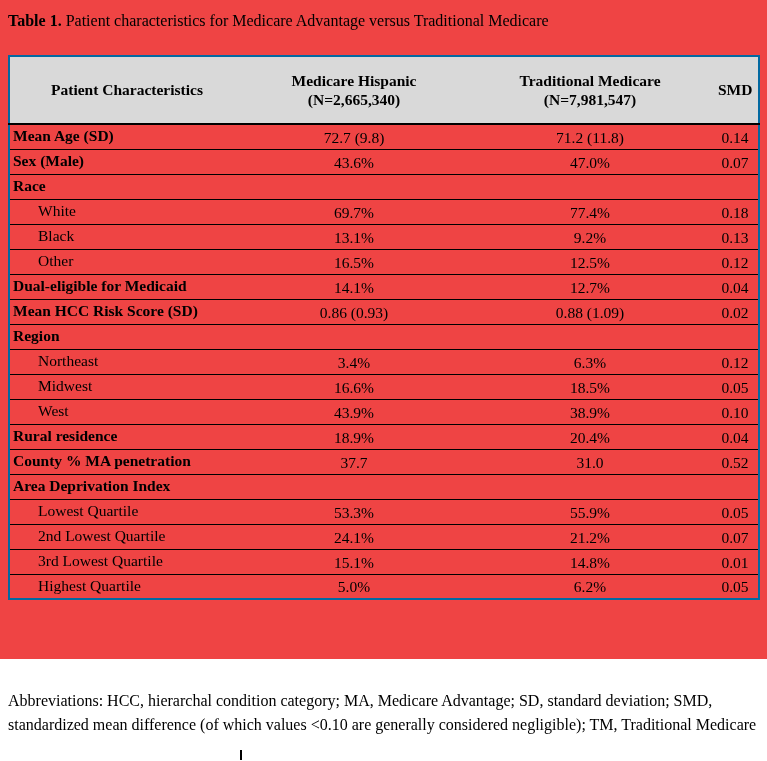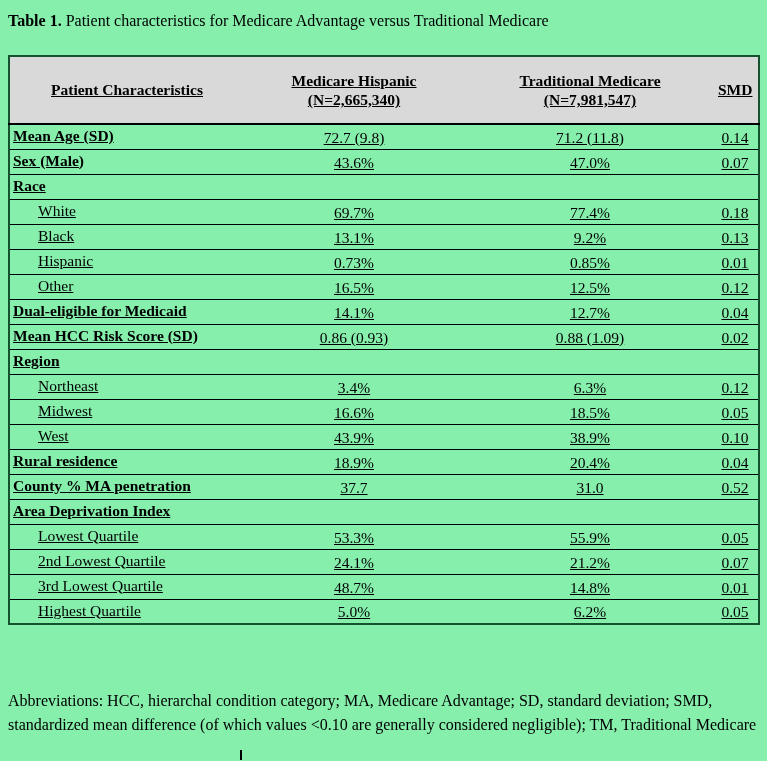--- a/index.html
+++ b/index.html
@@ -4,36 +4,35 @@
 <style>
   * { margin: 0; padding: 0; box-sizing: border-box; }
   html, body { background: #ffffff; }
   body {
     width: 767px; height: 761px;
     font-family: "Liberation Serif", "DejaVu Serif", serif;
     color: #000000;
     position: relative;
     overflow: hidden;
   }
-  .page { position: relative; width: 767px; height: 761px; background: #86efac; }
+  .page { position: relative; width: 767px; height: 659px; background: #ef4444; }
 
   .doc-title {
     position: absolute; left: 8px; top: 12px;
     font-size: 16px; white-space: nowrap;
   }
   .doc-title .bold { font-weight: bold; }
 
   table.char-table {
     position: absolute; left: 8px; top: 55px;
     width: 750px;
     border-collapse: collapse;
     table-layout: fixed;
     font-size: 15.5px;
-    border: 2px solid #14532d;
-    text-decoration: underline;
+    border: 2px solid #0369a1;
   }
   table.char-table thead th {
     background: #d9d9d9;
     height: 68px;
     font-weight: bold;
     vertical-align: middle;
     border-bottom: 2px solid #000;
     padding: 0 2px;
     line-height: 1.25;
   }
@@ -116,26 +115,20 @@
           <td class="c-val">77.4%</td>
           <td class="c-smd">0.18</td>
         </tr>
         <tr class="row-sub">
           <td class="c-label">Black</td>
           <td class="c-val">13.1%</td>
           <td class="c-val">9.2%</td>
           <td class="c-smd">0.13</td>
         </tr>
         <tr class="row-sub">
-          <td class="c-label">Hispanic</td>
-          <td class="c-val">0.73%</td>
-          <td class="c-val">0.85%</td>
-          <td class="c-smd">0.01</td>
-        </tr>
-        <tr class="row-sub">
           <td class="c-label">Other</td>
           <td class="c-val">16.5%</td>
           <td class="c-val">12.5%</td>
           <td class="c-smd">0.12</td>
         </tr>
         <tr class="row-bold">
           <td class="c-label">Dual-eligible for Medicaid</td>
           <td class="c-val">14.1%</td>
           <td class="c-val">12.7%</td>
           <td class="c-smd">0.04</td>
@@ -189,21 +182,21 @@
           <td class="c-smd">0.05</td>
         </tr>
         <tr class="row-sub">
           <td class="c-label">2nd Lowest Quartile</td>
           <td class="c-val">24.1%</td>
           <td class="c-val">21.2%</td>
           <td class="c-smd">0.07</td>
         </tr>
         <tr class="row-sub">
           <td class="c-label">3rd Lowest Quartile</td>
-          <td class="c-val">48.7%</td>
+          <td class="c-val">15.1%</td>
           <td class="c-val">14.8%</td>
           <td class="c-smd">0.01</td>
         </tr>
         <tr class="row-sub">
           <td class="c-label">Highest Quartile</td>
           <td class="c-val">5.0%</td>
           <td class="c-val">6.2%</td>
           <td class="c-smd">0.05</td>
         </tr>
       </tbody>

